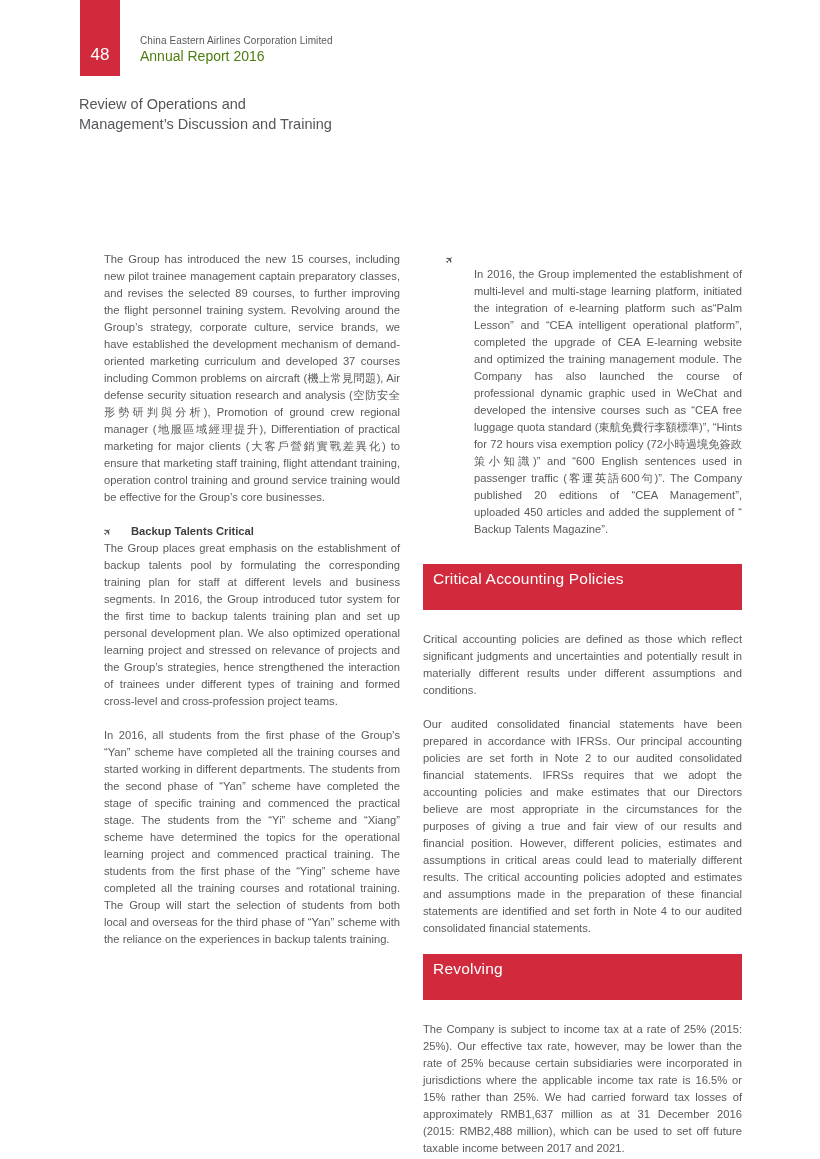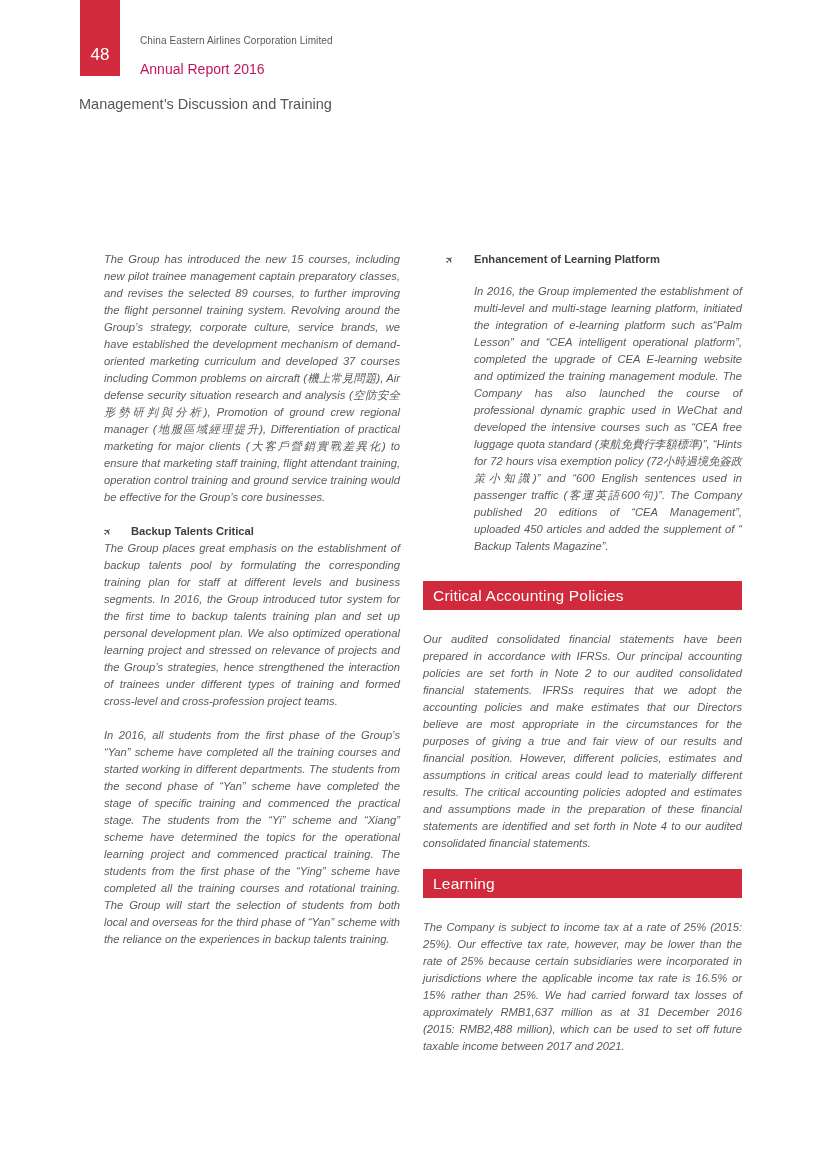--- a/index.html
+++ b/index.html
@@ -20,39 +20,38 @@
     color: #ffffff;
     display: flex;
     align-items: flex-end;
     justify-content: center;
     box-sizing: border-box;
     padding-bottom: 11px;
     font-size: 17px;
   }
   .header-meta { position: absolute; left: 140px; top: 35px; }
   .company { font-size: 10px; color: #58595b; letter-spacing: 0.1px; }
-  .report  { font-size: 14px; color: #be185d; margin-top: 15px; }
+  .report  { font-size: 14px; color: #4d7c0f; margin-top: 2px; }
   .doc-title {
     position: absolute;
     left: 79px; top: 94px;
     font-size: 14.5px;
     line-height: 20px;
     color: #55565a;
   }
   
   .col { position: absolute; top: 251px; }
   .col-left  { left: 104px; width: 296px; }
   .col-right { left: 423px; width: 319px; }
   p.body {
     margin: 0 0 17px 0;
     font-size: 11.2px;
     line-height: 17px;
     text-align: justify;
     color: #595a5c;
-    font-style: italic;
   }
   .indent { margin-left: 27px; }
   .bullet-row { display: flex; align-items: flex-start; margin: 13px 0 0 0; }
   .col-right .bullet-row { margin-top: 0; }
   .bullet-cell { width: 27px; flex: 0 0 27px; font-size: 10px; color: #4a4b4d; line-height: 17px; }
   .col-right .bullet-section { padding-left: 23px; }
   .col-right .bullet-cell { width: 28px; flex: 0 0 28px; }
   .plane { display: inline-block; transform: rotate(-45deg); transform-origin: 50% 55%; }
   h3.sub-heading {
     margin: 0;
@@ -60,21 +59,21 @@
     line-height: 17px;
     font-weight: bold;
     color: #3f4042;
   }
   .bullet-body { flex: 1 1 auto; }
   .bullet-body p.body { margin-top: 15px; }
   
   .banner {
     background: #d02a3c;
     color: #ffffff;
-    height: 29px;
+    height: 46px;
     line-height: 29px;
     padding-left: 10px;
     font-size: 15.5px;
     margin: 13px 0 21px 0;
     letter-spacing: 0.2px;
   }
   .banner.first { margin-top: 9px; }
 </style>
 </head>
 <body>
@@ -84,20 +83,21 @@
   <div class="pagenum-box">
     <span>48</span>
   </div>
 
   <div class="header-meta">
     <div class="company">China Eastern Airlines Corporation Limited</div>
     <div class="report">Annual Report 2016</div>
   </div>
 
   <div class="doc-title">
+    <div>Review of Operations and</div>
     <div>Management’s Discussion and Training</div>
   </div>
 
   <div class="col col-left">
 
     <p class="body indent">The Group has introduced the new 15 courses, including new pilot trainee management captain preparatory classes, and revises the selected 89 courses, to further improving the flight personnel training system. Revolving around the Group’s strategy, corporate culture, service brands, we have established the development mechanism of demand-oriented marketing curriculum and developed 37 courses including Common problems on aircraft (機上常見問題), Air defense security situation research and analysis (空防安全形勢研判與分析), Promotion of ground crew regional manager (地服區域經理提升), Differentiation of practical marketing for major clients (大客戶營銷實戰差異化) to ensure that marketing staff training, flight attendant training, operation control training and ground service training would be effective for the Group’s core businesses.</p>
 
     <div class="bullet-row">
       <span class="bullet-cell"><span class="plane">✈</span></span>
       <h3 class="sub-heading">Backup Talents Critical</h3>
@@ -106,31 +106,31 @@
     <p class="body indent">In 2016, all students from the first phase of the Group’s “Yan” scheme have completed all the training courses and started working in different departments. The students from the second phase of “Yan” scheme have completed the stage of specific training and commenced the practical stage. The students from the “Yi” scheme and “Xiang” scheme have determined the topics for the operational learning project and commenced practical training. The students from the first phase of the “Ying” scheme have completed all the training courses and rotational training. The Group will start the selection of students from both local and overseas for the third phase of “Yan” scheme with the reliance on the experiences in backup talents training.</p>
 
   </div>
 
   <div class="col col-right">
 
     <div class="bullet-section">
       <div class="bullet-row">
         <span class="bullet-cell"><span class="plane">✈</span></span>
         <div class="bullet-body">
-          <h3 class="sub-heading">Enhancement of Learning Platform</h3>
           <p class="body">In 2016, the Group implemented the establishment of multi-level and multi-stage learning platform, initiated the integration of e-learning platform such as“Palm Lesson” and “CEA intelligent operational platform”, completed the upgrade of CEA E-learning website and optimized the training management module. The Company has also launched the course of professional dynamic graphic used in WeChat and developed the intensive courses such as “CEA free luggage quota standard (東航免費行李額標準)”, “Hints for 72 hours visa exemption policy (72小時過境免簽政策小知識)” and “600 English sentences used in passenger traffic (客運英語600句)”. The Company published 20 editions of “CEA Management”, uploaded 450 articles and added the supplement of “ Backup Talents Magazine”.</p>
         </div>
       </div>
     </div>
 
     <div class="banner first">
       <span>Critical Accounting Policies</span>
     </div>
+    <p class="body">Critical accounting policies are defined as those which reflect significant judgments and uncertainties and potentially result in materially different results under different assumptions and conditions.</p>
     <p class="body">Our audited consolidated financial statements have been prepared in accordance with IFRSs. Our principal accounting policies are set forth in Note 2 to our audited consolidated financial statements. IFRSs requires that we adopt the accounting policies and make estimates that our Directors believe are most appropriate in the circumstances for the purposes of giving a true and fair view of our results and financial position. However, different policies, estimates and assumptions in critical areas could lead to materially different results. The critical accounting policies adopted and estimates and assumptions made in the preparation of these financial statements are identified and set forth in Note 4 to our audited consolidated financial statements.</p>
 
     <div class="banner">
-      <span>Learning</span>
+      <span>Revolving</span>
     </div>
     <p class="body">The Company is subject to income tax at a rate of 25% (2015: 25%). Our effective tax rate, however, may be lower than the rate of 25% because certain subsidiaries were incorporated in jurisdictions where the applicable income tax rate is 16.5% or 15% rather than 25%. We had carried forward tax losses of approximately RMB1,637 million as at 31 December 2016 (2015: RMB2,488 million), which can be used to set off future taxable income between 2017 and 2021.</p>
 
   </div>
 
 </div>
 
 </body></html>

